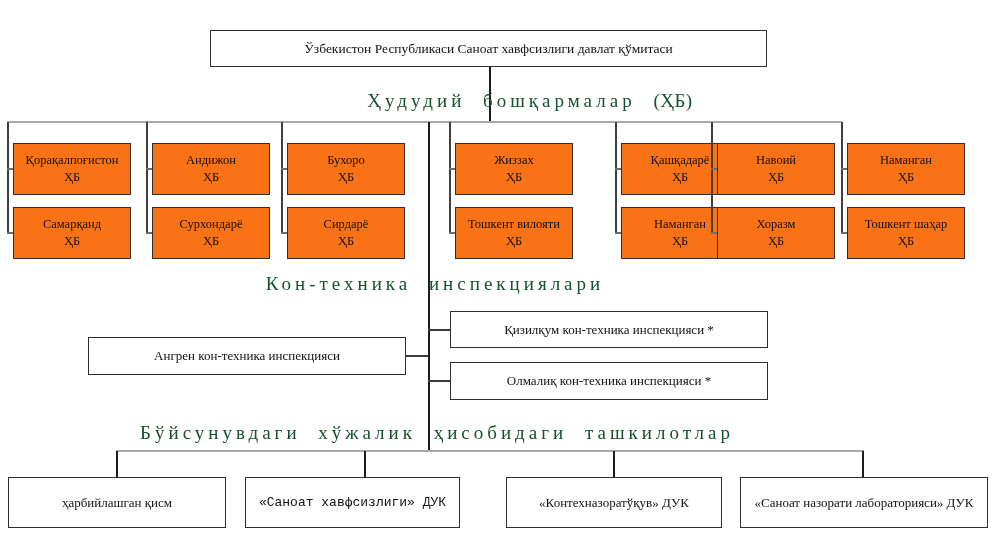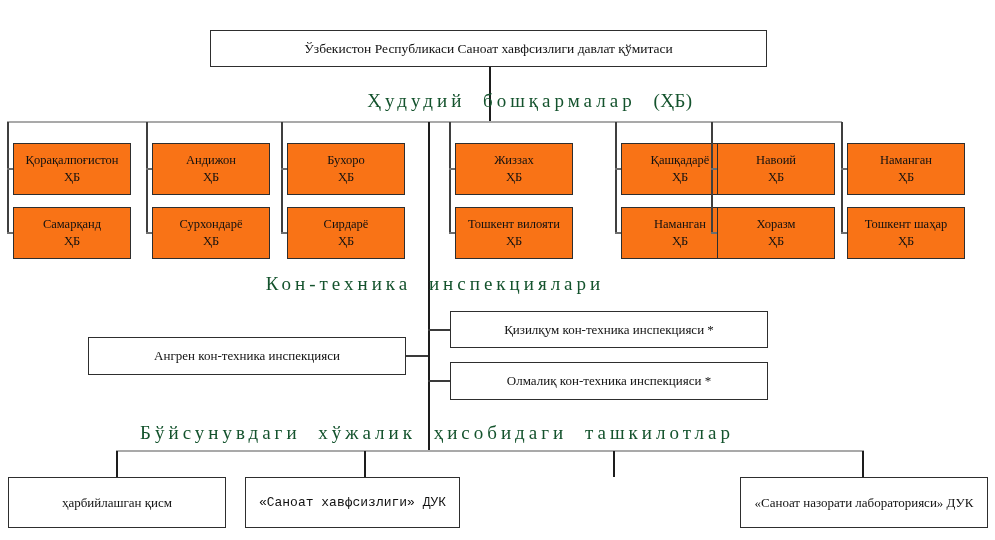--- a/index.html
+++ b/index.html
@@ -184,17 +184,20 @@
   <div class="vline" style="left:364px;top:451px;height:26px;"></div>
   <div class="vline" style="left:613px;top:451px;height:26px;"></div>
   <div class="vline" style="left:862px;top:451px;height:26px;"></div>
 
   <div class="box" style="left:8px;top:477px;width:218px;height:51px;">
     <span>ҳарбийлашган қисм</span>
   </div>
   <div class="box" style="left:245px;top:477px;width:215px;height:51px;font-family:Liberation Mono, monospace;">
     <span>«Саноат хавфсизлиги» ДУК</span>
   </div>
+  <div class="box" style="left:506px;top:477px;width:216px;height:51px;">
+    <span>«Контехназоратўқув» ДУК</span>
+  </div>
   <div class="box" style="left:740px;top:477px;width:248px;height:51px;">
     <span>«Саноат назорати лабораторияси» ДУК</span>
   </div>
 
 </div>
 
 </body></html>

